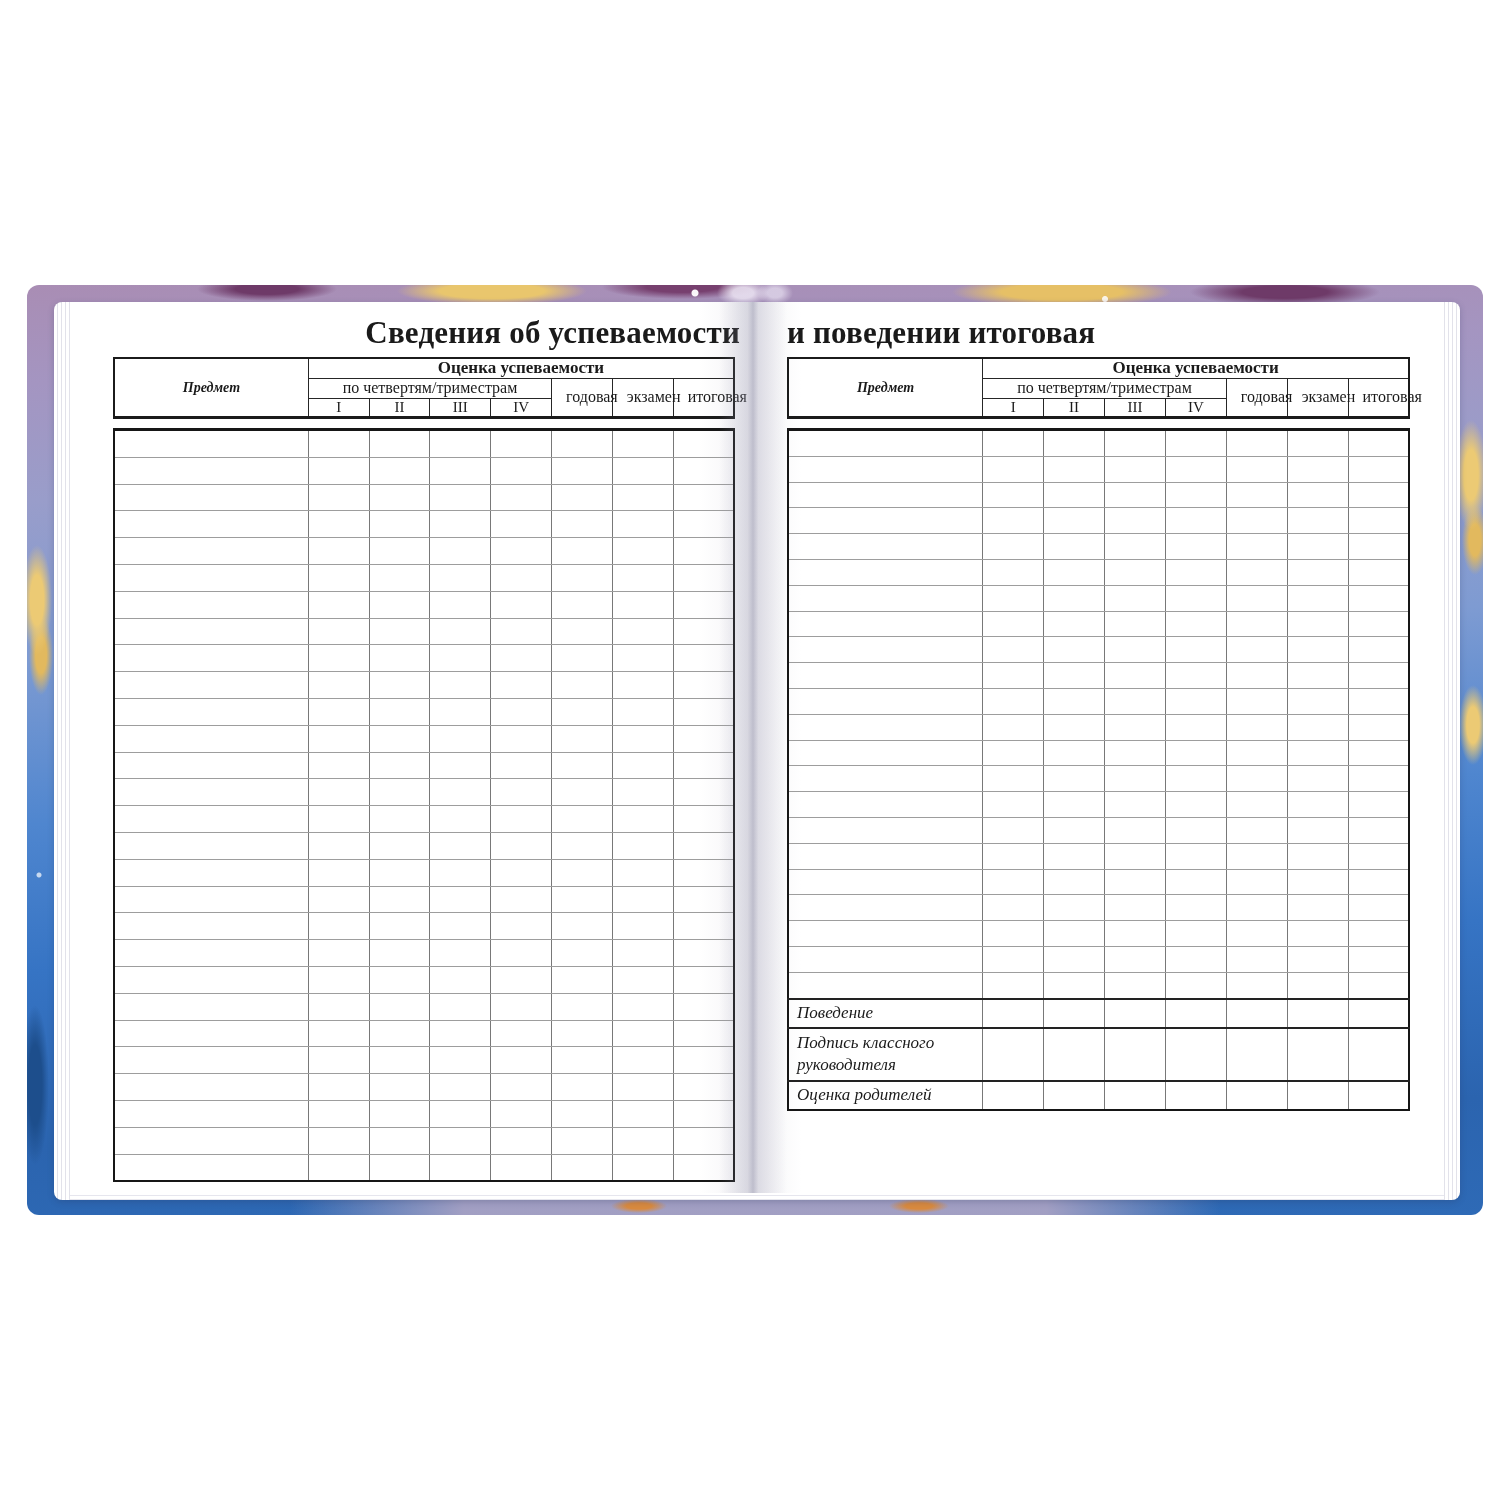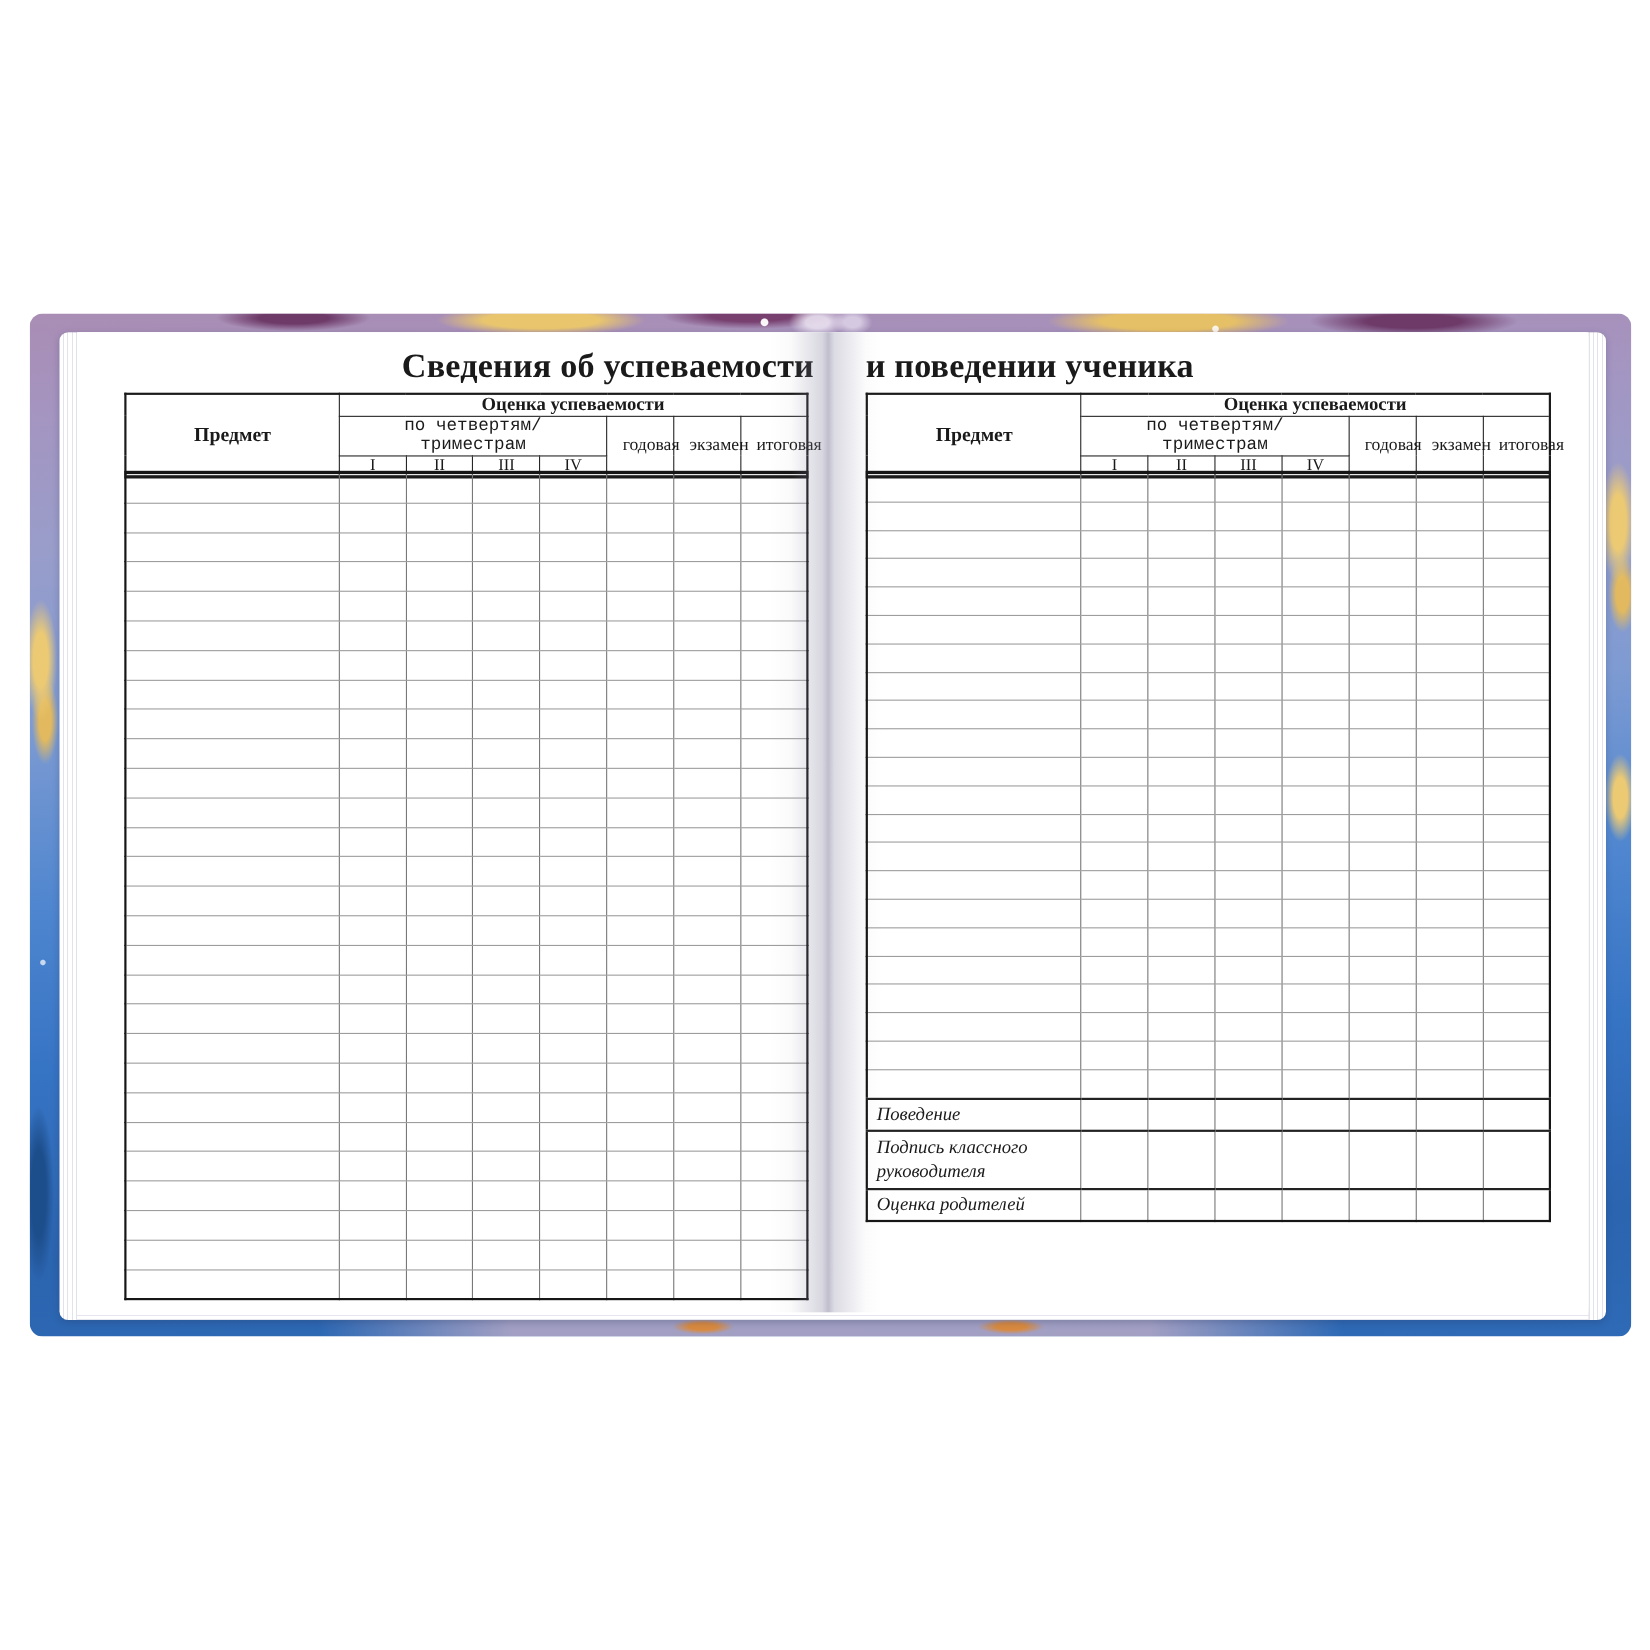--- a/index.html
+++ b/index.html
@@ -83,23 +83,23 @@
   .tbl-pos-left{position:absolute;left:43px;}
   .tbl-pos-right{position:absolute;left:34px;}
   .hdr{top:55px;}
   .bdy{top:126px;}
 
   col.c-subj{width:31.35%;}
   col.c-grade{width:9.807%;}
 
   .hdr{border:2px solid #1b1b1b;border-bottom-width:3px;}
   .hdr td{border:1px solid #262626;text-align:center;vertical-align:middle;padding:0 14px;line-height:1.1;}
-  .hdr .h-subject{font-weight:700;font-size:18px;}
+  .hdr .h-subject{font-weight:700;font-size:14px;font-style:italic;}
   .hdr .h-grades{font-weight:700;font-size:17px;height:18px;}
-  .hdr .h-periods{font-size:16px;height:19px;font-family:Liberation Mono, monospace;}
+  .hdr .h-periods{font-size:16px;height:19px;}
   .hdr .h-roman{font-size:15px;height:17px;}
   .hdr .h-col{font-size:16px;}
 
   .bdy{border:2px solid #161616;border-top-width:3px;}
   .bdy td{border:1px solid #9d9d9d;border-left-color:#787878;border-right-color:#787878;padding:0;}
   .bdy .row-l td{height:25.8px;}
   .bdy .row-r td{height:24.8px;}
   .bdy tr.footer td{border-top:2px solid #222;}
   .bdy td.label-cell{
     font-style:italic;font-size:17px;line-height:1.32;
@@ -439,21 +439,21 @@
                 <td></td>
                 <td></td>
                 <td></td>
                 <td></td>
               </tr>
             </tbody>
         </table>
       </div>
 
       <div class="page page-right">
-        <div class="page-title">и поведении ученика</div>
+        <div class="page-title">и поведении итоговая</div>
 
         <table class="tbl-right tbl-pos-right hdr">
           <colgroup>
               <col class="c-subj">
               <col class="c-grade">
               <col class="c-grade">
               <col class="c-grade">
               <col class="c-grade">
               <col class="c-grade">
               <col class="c-grade">

